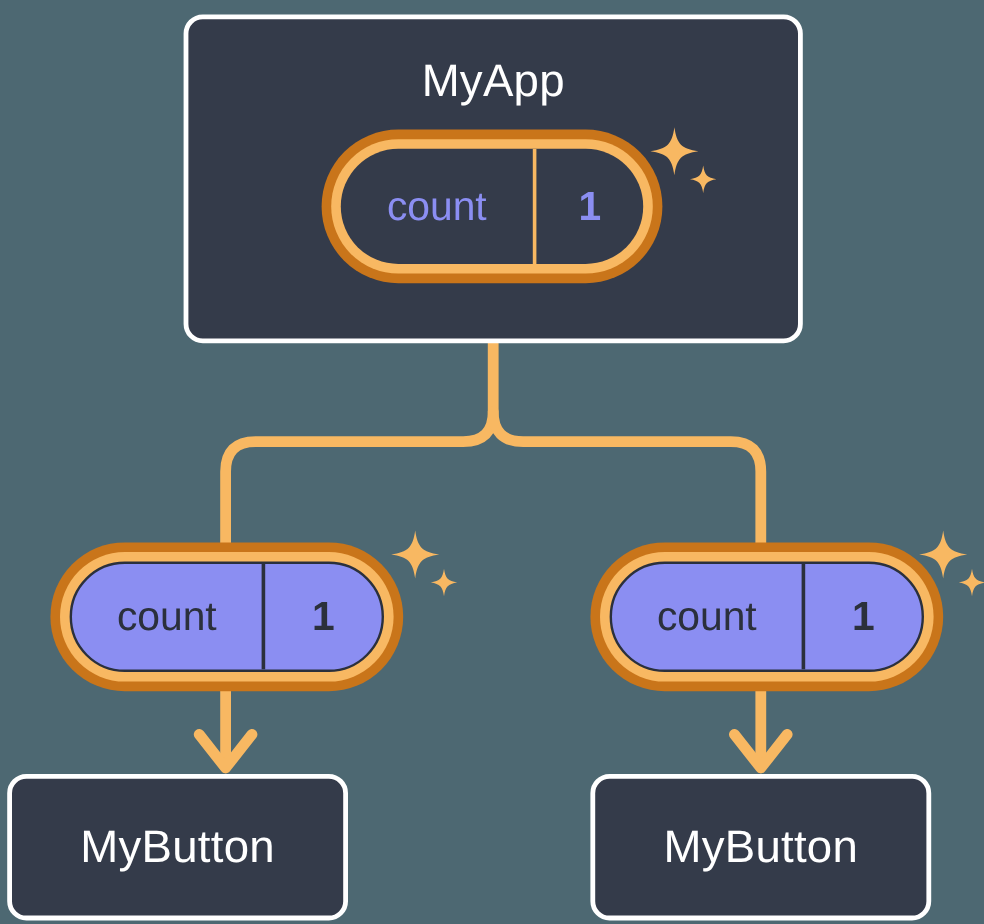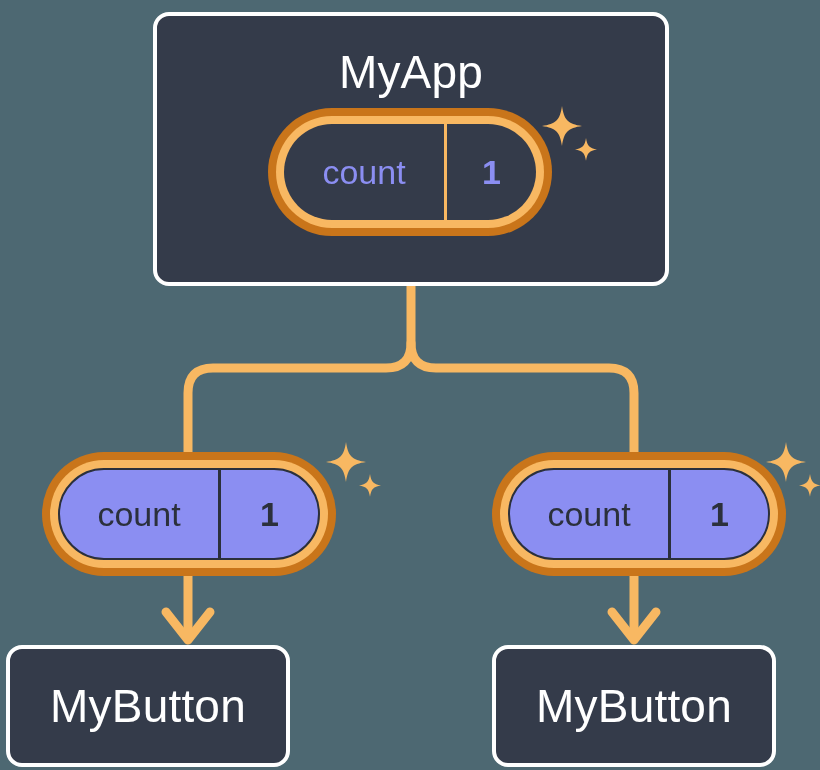--- a/index.html
+++ b/index.html
@@ -36,21 +36,21 @@
     box-sizing: border-box;
     background: #343b4a;
     border: 4px solid #ffffff;
     border-radius: 16px;
     display: flex;
     flex-direction: column;
     align-items: center;
   }
   .comp-title {
     color: #ffffff;
-    font-size: 46px;
+    font-size: 38px;
     font-weight: 400;
     letter-spacing: 0.2px;
     line-height: 1;
     white-space: nowrap;
   }
 
   #card-myapp {
     left: 153px;
     top: 12px;
     width: 516px;

